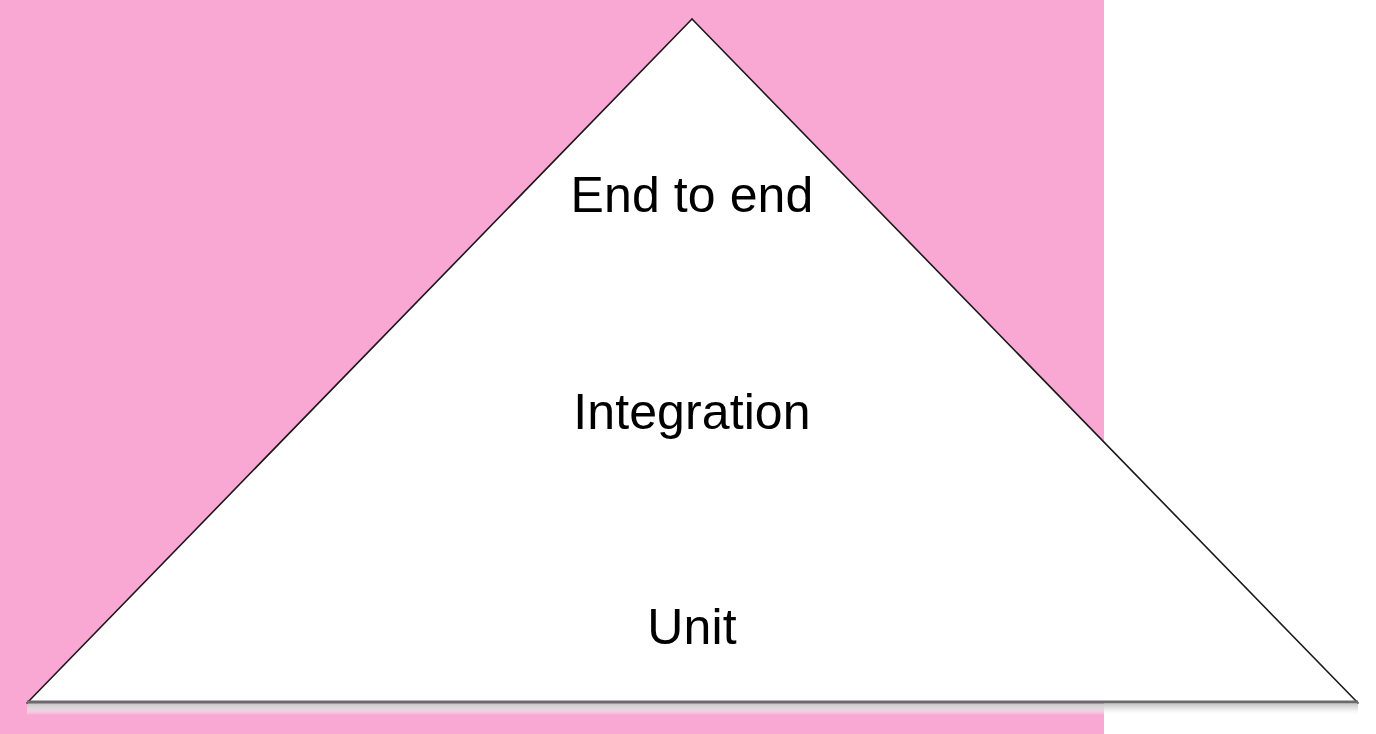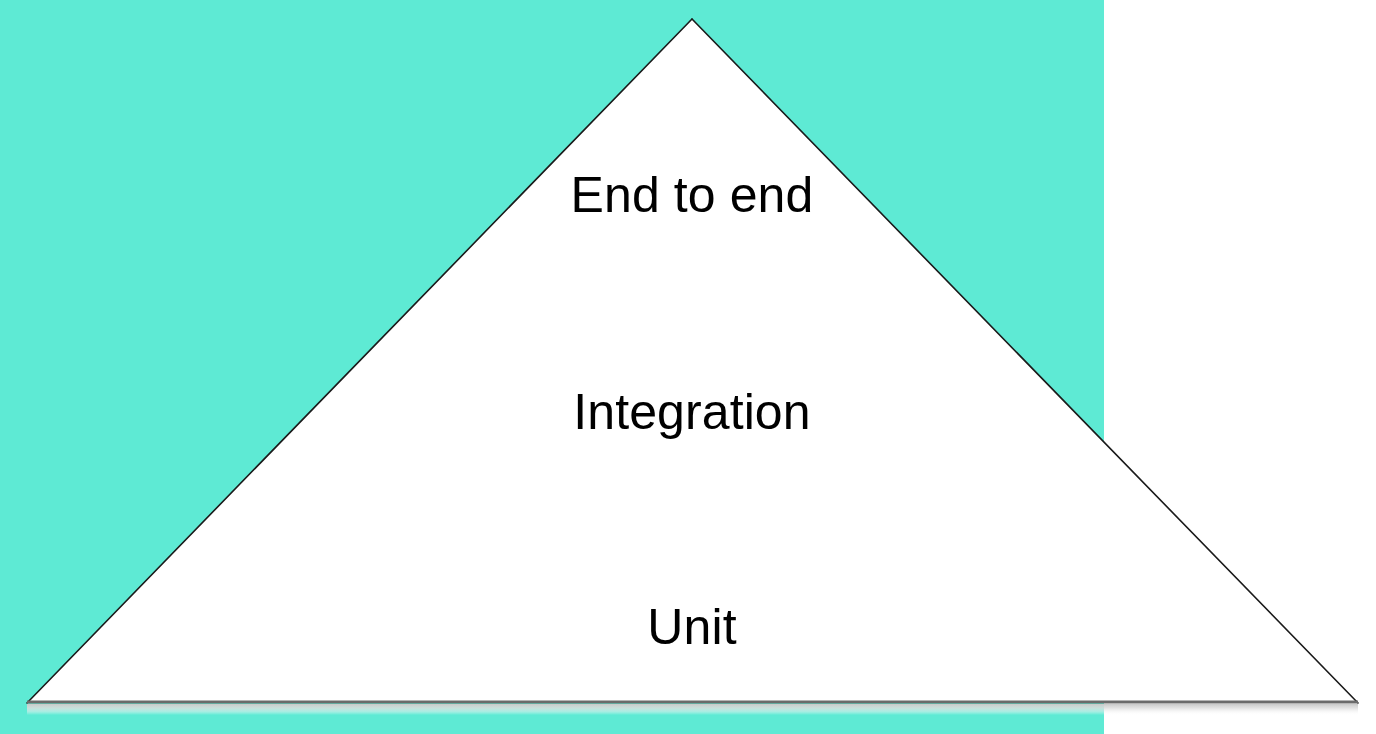--- a/index.html
+++ b/index.html
@@ -12,21 +12,21 @@
     width: 1376px;
     height: 734px;
     overflow: hidden;
     font-family: "Liberation Sans", sans-serif;
   }
 
   #canvas {
     position: relative;
     width: 1104px;
     height: 734px;
-    background: #5eead4;
+    background: #f9a8d4;
   }
 
   
   #pyramid-svg {
     position: absolute;
     left: 0;
     top: 0;
     width: 1376px;
     height: 734px;
     display: block;

